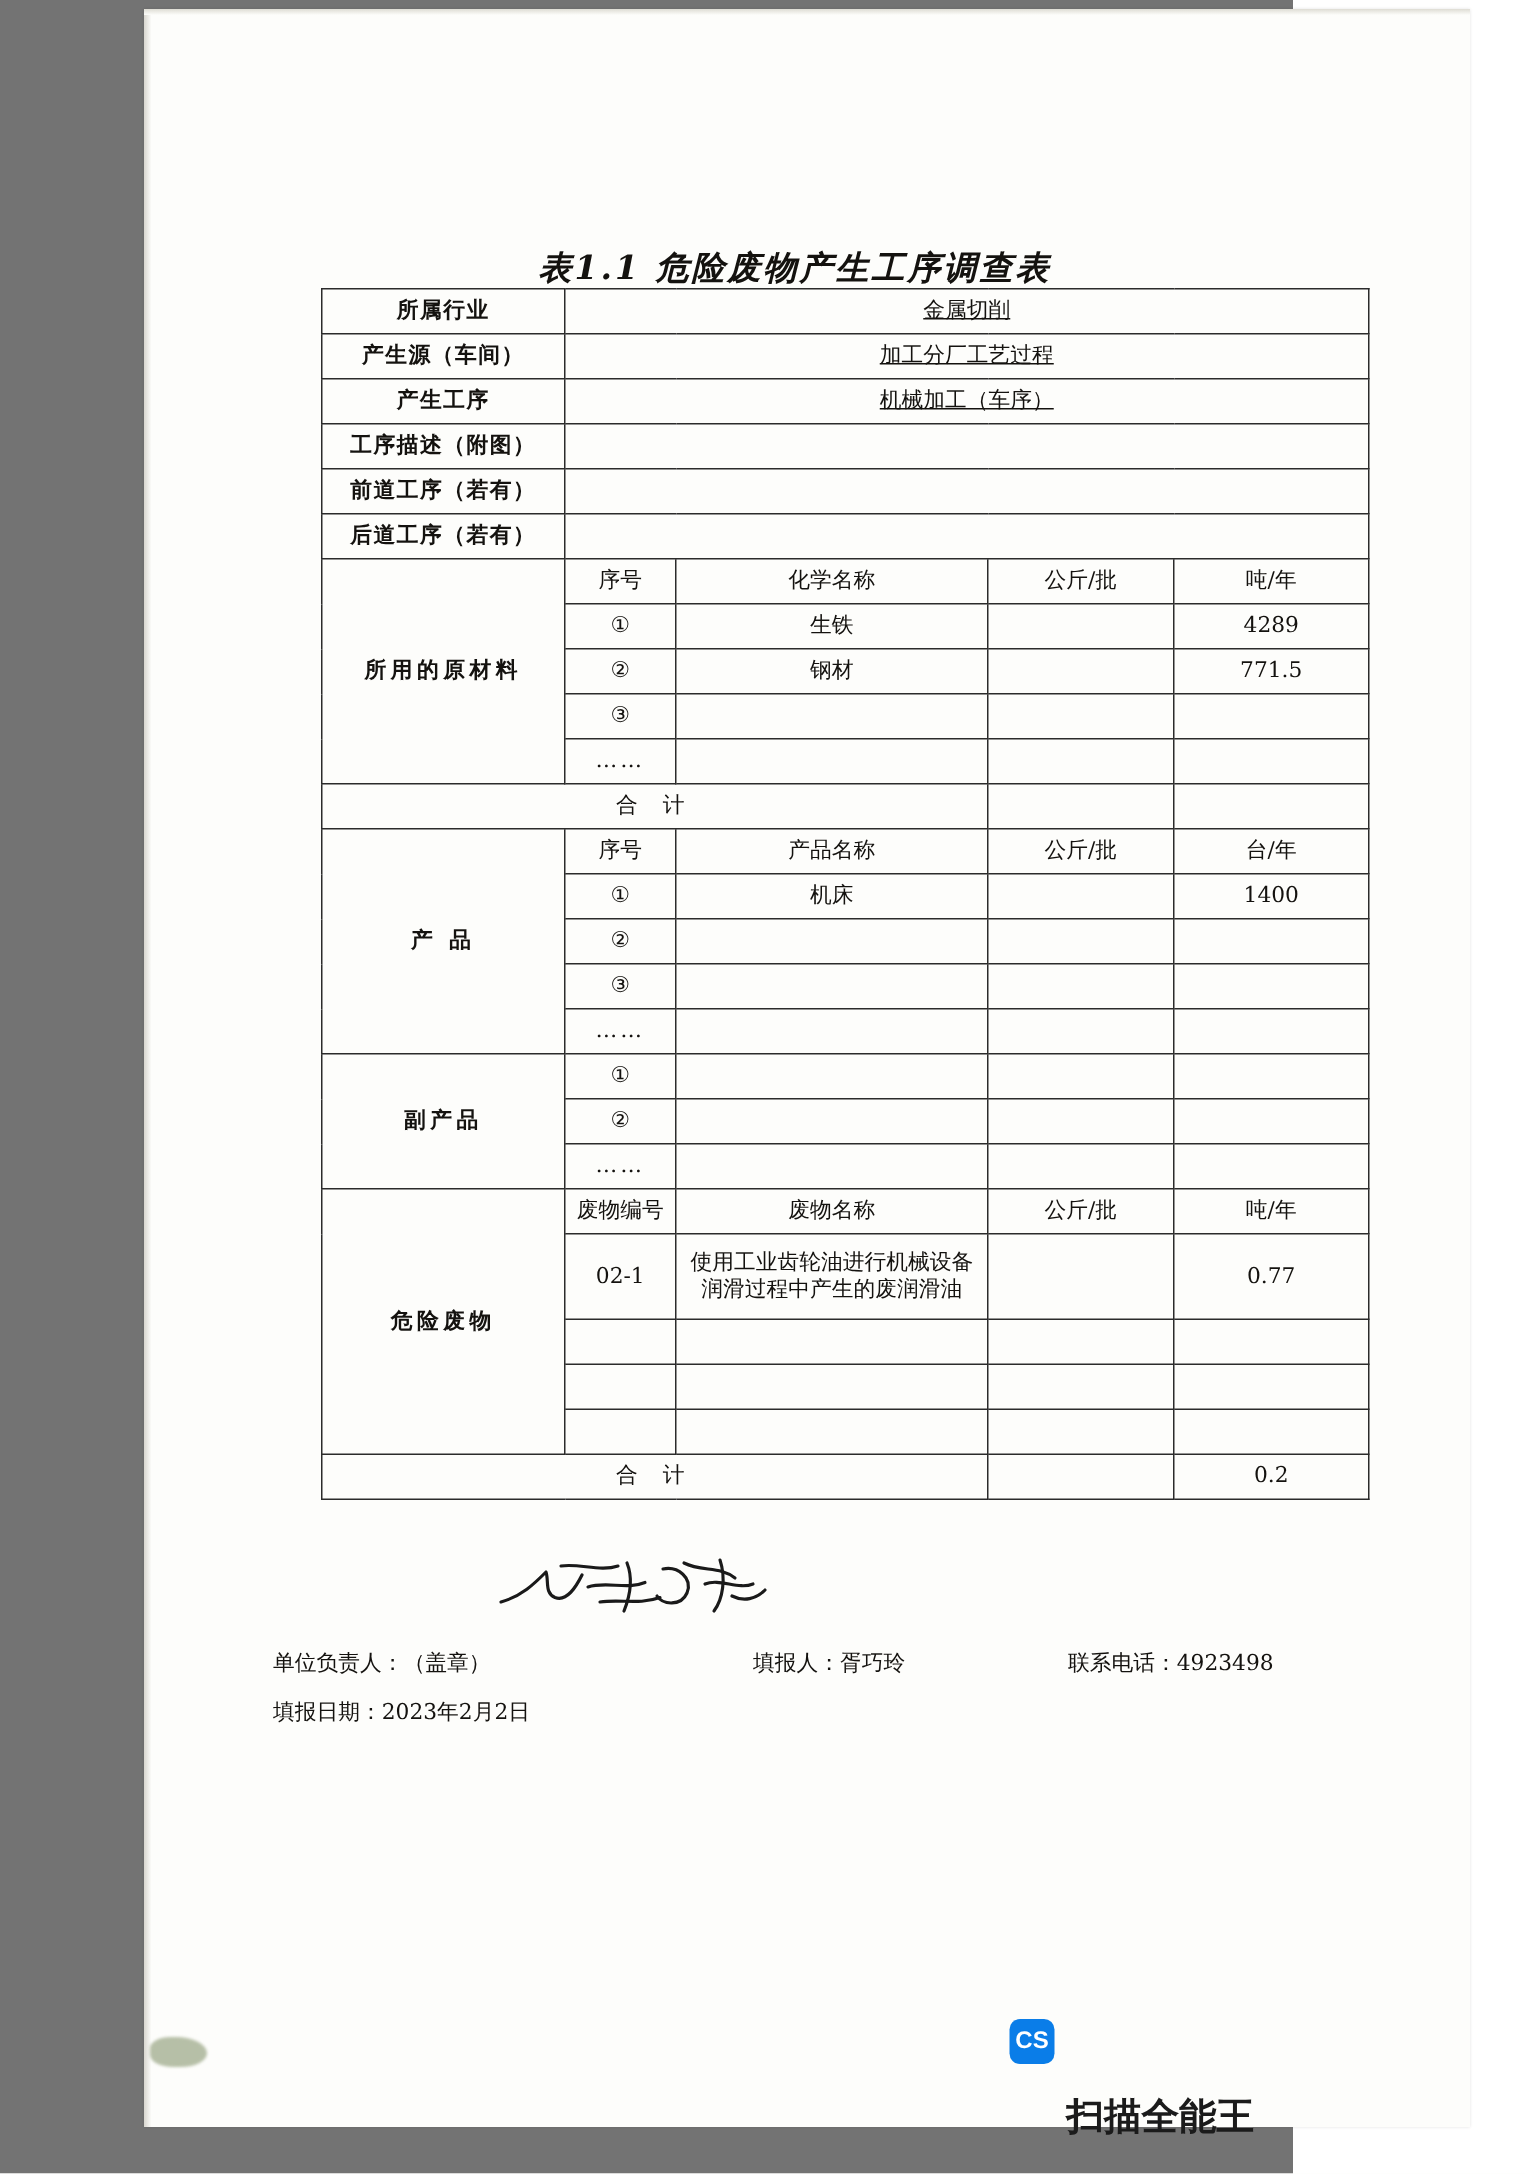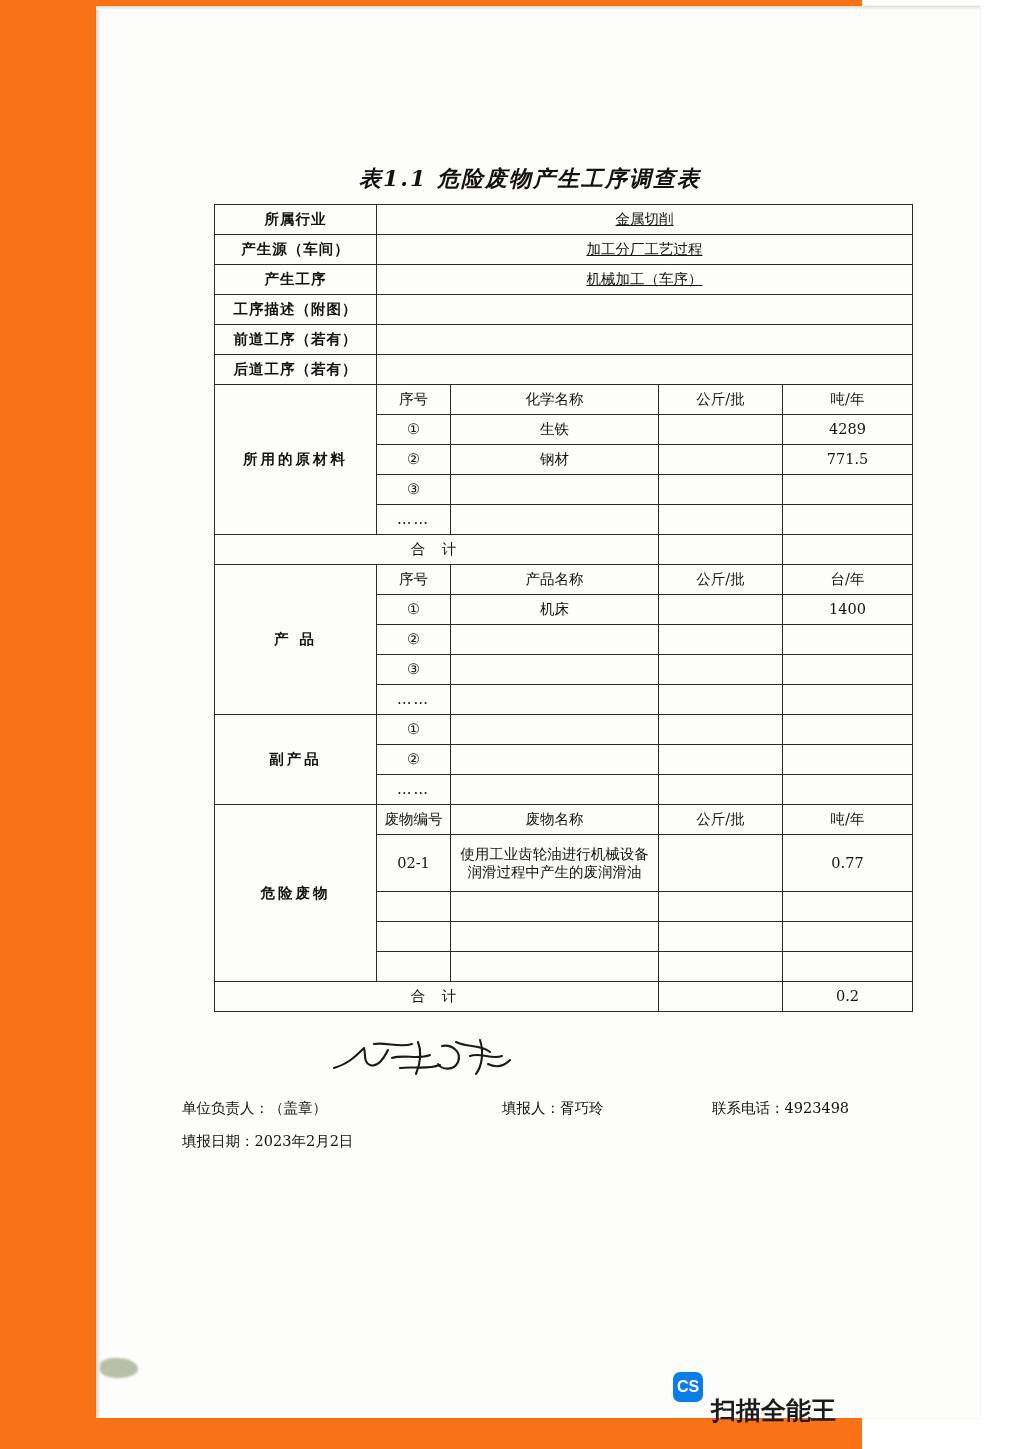--- a/index.html
+++ b/index.html
@@ -13,21 +13,21 @@
     font-family: "Liberation Sans", sans-serif;
     color: #1b1b1b;
     position: relative;
     overflow: hidden;
   }
   
   .page {
     position: absolute;
     left: 0; top: 0;
     width: 862px; height: 1449px;
-    background: #f97316;
+    background: #737373;
   }
   .paper {
     position: absolute;
     left: 96px; top: 6px;
     width: 884px; height: 1412px;
     background: #fdfdfb;
     box-shadow: 0 0 2px rgba(0,0,0,0.12);
   }
   .edge-left {
     position: absolute;
@@ -63,21 +63,21 @@
     font-size: 22px;
     letter-spacing: 2px;
     font-style: italic;
     color: #14120f;
   }
 
   
   .tbl-wrap {
     position: absolute;
     left: 196px;
-    top: 204px;
+    top: 192px;
     width: 698px;
     padding-left: 18px;
   }
   table.form {
     border-collapse: collapse;
     width: 698px;
     table-layout: fixed;
   }
   table.form td {
     border: 1px solid #2b2b2b;
@@ -166,21 +166,21 @@
     height: 40px;
     pointer-events: none;
   }
 
   
   .brand {
     position: absolute;
     right: 26px;
     bottom: 22px;
     display: flex;
-    align-items: center;
+    align-items: flex-start;
     gap: 8px;
   }
   .brand-badge {
     width: 30px; height: 30px;
     background: #0a7de8;
     border-radius: 7px;
     color: #fff;
     font-weight: bold;
     font-size: 16px;
     display: flex;

